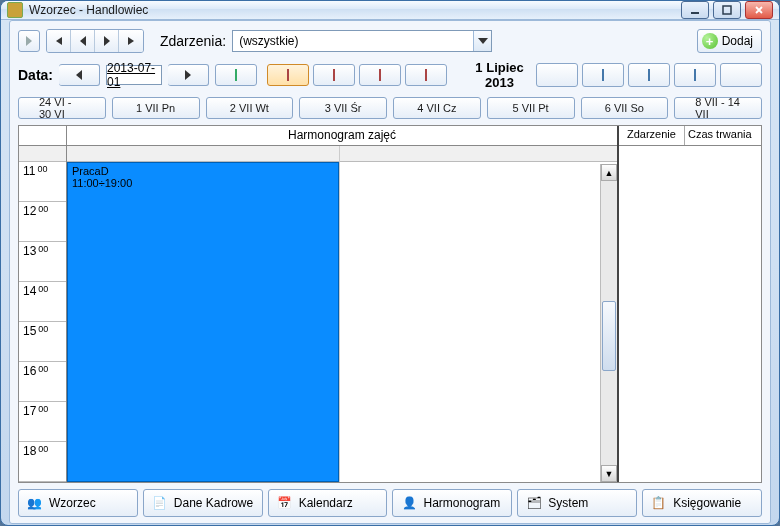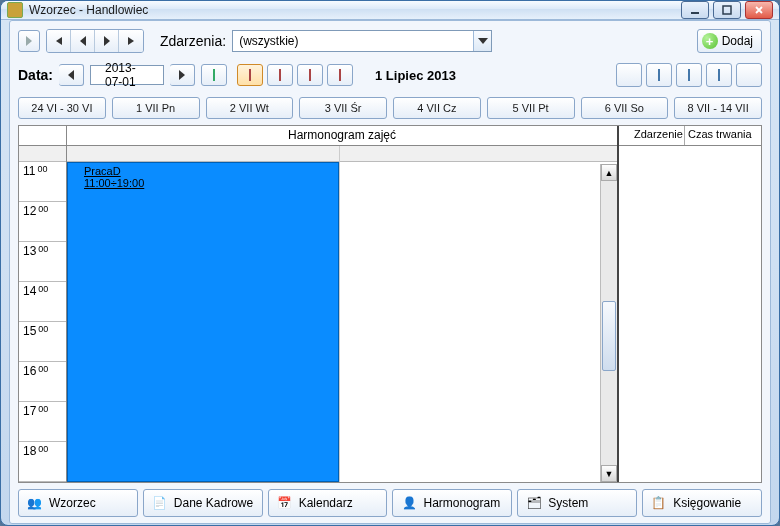--- a/index.html
+++ b/index.html
@@ -36,40 +36,40 @@
   }
 
   .row { display:flex; align-items:center; gap:6px; }
   .toolbar1 { height:28px; }
   .toolbar2 { height:28px; margin-top:6px; }
 
   .btn {
     height:22px; min-width:22px; border:1px solid #8aa6c9; border-radius:3px;
     background: linear-gradient(#ffffff, #e6eef8);
     display:inline-flex; align-items:center; justify-content:center;
-    font-size:11px; color:#1a1a1a; padding:0 12px;
+    font-size:11px; color:#1a1a1a; padding:0 20px;
   }
   .nav-group { display:flex; border:1px solid #8aa6c9; border-radius:3px; overflow:hidden; }
   .nav-group .btn { border:none; border-right:1px solid #b8cade; border-radius:0; width:24px; padding:0; }
   .nav-group .btn:last-child { border-right:none; }
   .play-outline { width:22px; height:22px; border:1px solid #8aa6c9; border-radius:3px; background:linear-gradient(#fff,#e6eef8); display:flex; align-items:center; justify-content:center; }
 
   .label { font-size:14px; }
   .bold { font-weight:bold; }
 
   .combo {
     display:flex; align-items:center; border:1px solid #7f9ab8; background:#fff;
     height:22px; flex:1; max-width:260px;
   }
   .combo .val { flex:1; padding:0 6px; font-size:12px; }
   .combo .dd { width:18px; height:100%; border-left:1px solid #9db9d9; display:flex; align-items:center; justify-content:center; background:linear-gradient(#f8fbff,#dde9f6); }
 
   .date-input {
     width:74px; height:20px; border:1px solid #7f9ab8; background:#fff;
-    font-size:12px; padding:0 14px; display:flex; align-items:center;
+    font-size:12px; padding:0 0; display:flex; align-items:center;text-decoration:underline;
   }
   .date-nav { display:flex; }
   .date-nav .btn { width:18px; border-radius:0; }
   .date-nav .btn:first-child { border-top-left-radius:3px; border-bottom-left-radius:3px; }
   .date-nav .btn:last-child { border-top-right-radius:3px; border-bottom-right-radius:3px; border-left:none; }
 
   .viewmode { display:flex; gap:4px; margin-left:4px; }
   .viewmode .btn { width:22px; }
   .viewmode .btn.sel { border-color:#d08a28; background:linear-gradient(#fff3dc,#ffe0a8); }
 
@@ -100,31 +100,31 @@
   .time-row .hh { display:inline; }
   .time-row .mm { font-size:9px; vertical-align:top; margin-left:2px; }
   .day-col { flex:1; position:relative; }
   .day-col::after { content:""; position:absolute; left:272px; top:0; bottom:0; border-right:1px solid #ccc; }
   .spacer-row { height:16px; border-bottom:1px solid #bbb; background:#f0f0f0; }
   .timegrid .time-row:first-child { border-top:none; }
 
   .appt {
     position:absolute; left:0; width:272px; top:16px; bottom:0;
     background:#0a8cff; border:1px solid #005fb3; color:#000;
-    font-size:11px; padding:2px 16px;text-decoration:underline;
+    font-size:11px; padding:2px 4px;
   }
 
   .vscroll { position:absolute; right:0; top:18px; bottom:0; width:17px; background:#e9e9e9; border-left:1px solid #bbb; display:flex; flex-direction:column; }
   .vscroll .arrow { height:17px; background:linear-gradient(#fefefe,#d8d8d8); border:1px solid #aaa; margin:0; display:flex; align-items:center; justify-content:center; font-size:9px; }
   .vscroll .track { flex:1; position:relative; }
   .vscroll .thumb { position:absolute; left:1px; right:1px; top:120px; height:70px; background:linear-gradient(#f6f9fd,#cfddee); border:1px solid #8aa6c9; border-radius:2px; }
 
   .side { width:142px; display:flex; flex-direction:column; }
   .side-head { height:20px; border-bottom:1px solid #888; display:flex; font-size:11px; }
-  .side-head .c1 { flex:1; border-right:1px solid #aaa; padding:2px 15px; white-space:nowrap; overflow:hidden; }
+  .side-head .c1 { flex:1; border-right:1px solid #aaa; padding:2px 8px; white-space:nowrap; overflow:hidden; }
   .side-head .c2 { width:76px; padding:2px 3px; white-space:nowrap; overflow:hidden; }
   .side-body { flex:1; background:#fff; }
 
   .bottom-tabs { height:28px; margin-top:6px; display:flex; gap:5px; }
   .tab {
     flex:1; border:1px solid #8aa6c9; border-radius:3px;
     background:linear-gradient(#ffffff,#e6eef8);
     display:flex; align-items:center; justify-content:flex-start; gap:6px;
     font-size:12px; padding:0 8px;
   }

